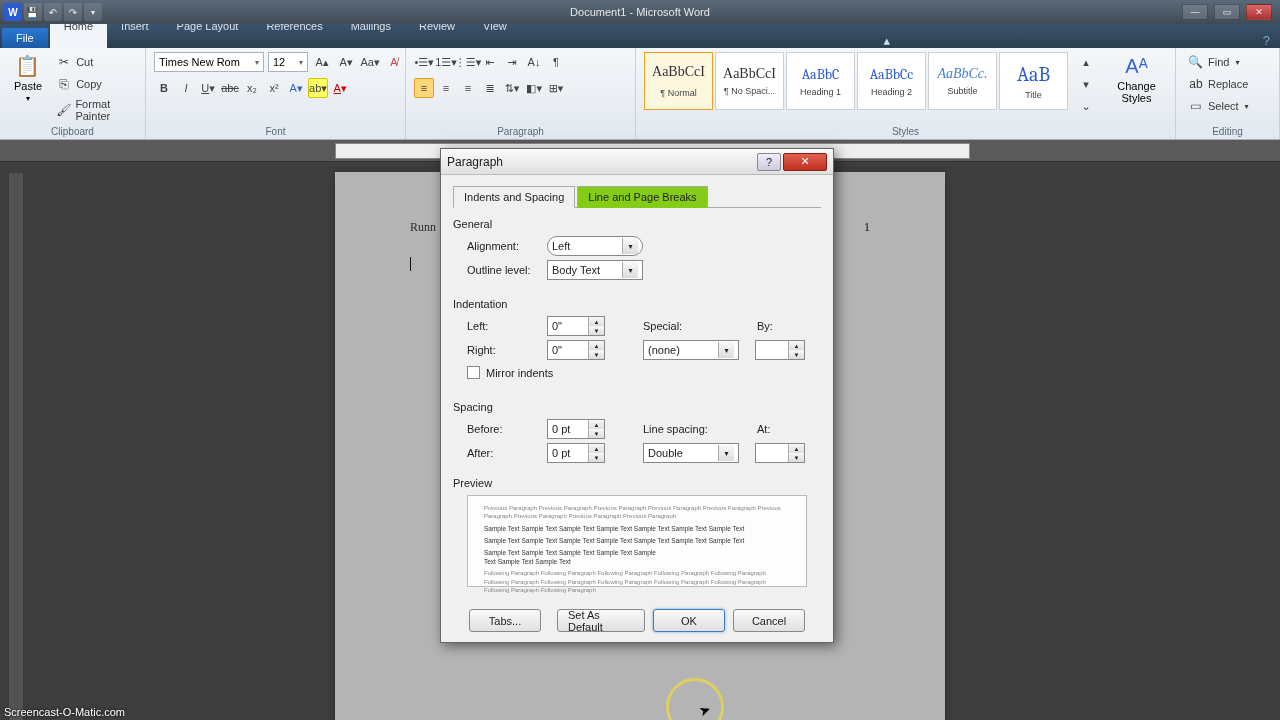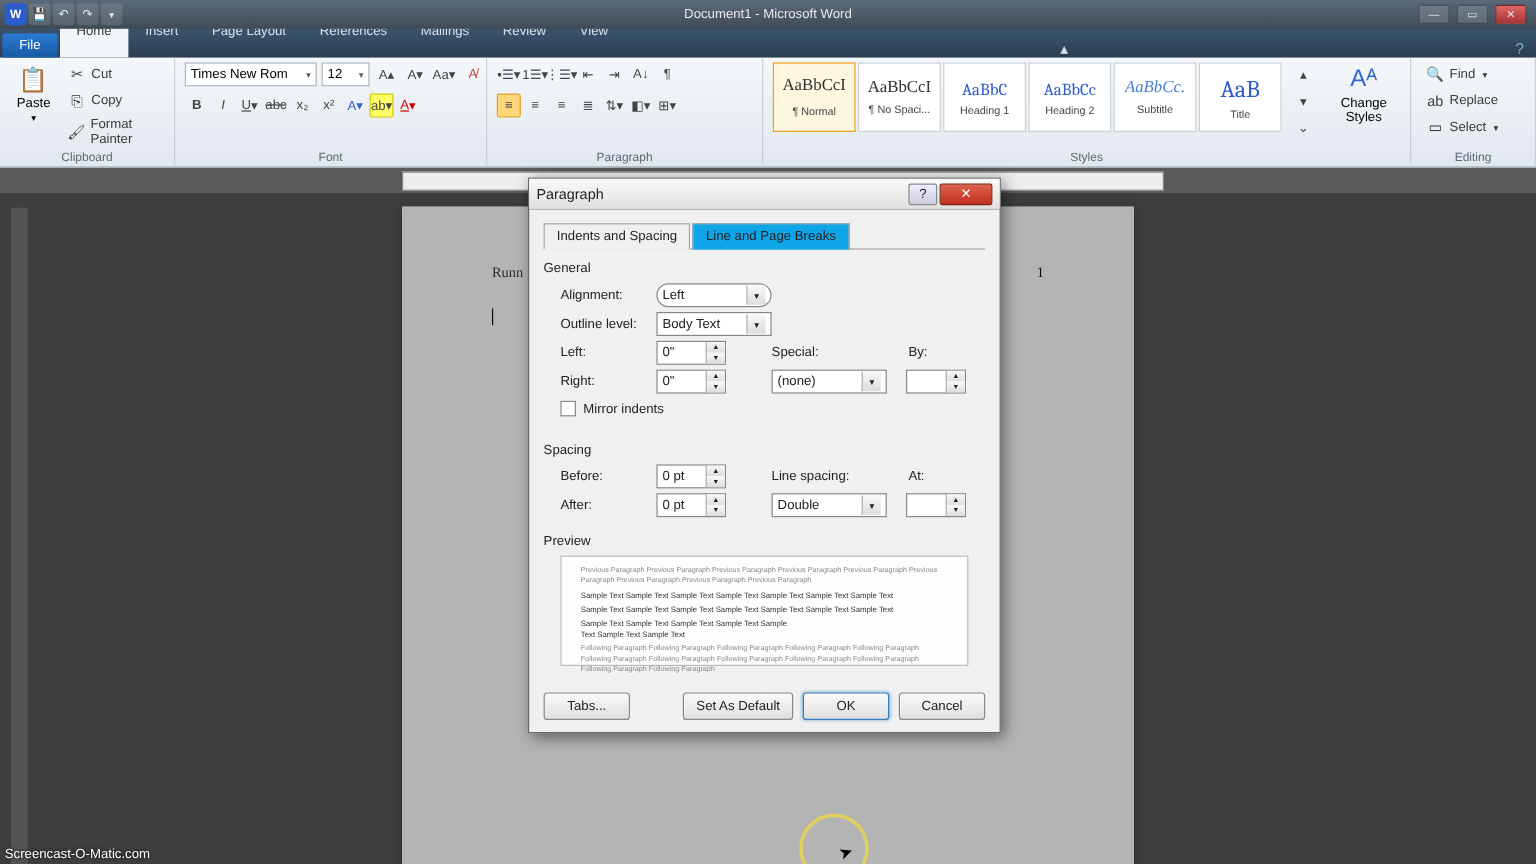--- a/index.html
+++ b/index.html
@@ -60,35 +60,35 @@
 
 
 .dialog { position: absolute; left: 440px; top: 148px; width: 394px; background: #f0f0f0; border: 1px solid #666; box-shadow: 3px 3px 12px rgba(0,0,0,0.5); font-size: 11px; color: #222; }
 .dlg-title { height: 26px; background: linear-gradient(#fafafa,#e0e0e0); border-bottom: 1px solid #bbb; display: flex; align-items: center; padding: 0 6px; }
 .dlg-title .txt { font-size: 12px; }
 .dlg-title .ctrls { margin-left: auto; display: flex; gap: 2px; }
 .dlg-title .ctrls .hlp { width: 24px; height: 18px; background: linear-gradient(#eef,#ccd); border:1px solid #888; border-radius:2px; display:flex;align-items:center;justify-content:center;font-size:11px;}
 .dlg-title .ctrls .cls { width: 44px; height: 18px; background: linear-gradient(#e06050,#c03020); border:1px solid #802010; border-radius:2px; color:#fff; display:flex;align-items:center;justify-content:center;font-size:11px;}
 .dlg-body { padding: 10px 12px 12px 12px; }
 .dlg-tabs { display: flex; border-bottom: 1px solid #aaa; margin-bottom: 10px; }
-.dlg-tab { padding: 4px 10px; border: 1px solid #aaa; border-bottom: none; background: #0ea5e9; font-size: 11px; margin-right: 2px; position:relative; top:1px;}
+.dlg-tab { padding: 4px 10px; border: 1px solid #aaa; border-bottom: none; background: #84cc16; font-size: 11px; margin-right: 2px; position:relative; top:1px;}
 .dlg-tab.active { background: #f0f0f0; border-bottom: 1px solid #f0f0f0; }
 .section-label { font-size: 11px; margin: 6px 0 6px 0; }
 .row { display: flex; align-items: center; margin: 4px 0 4px 14px; gap: 8px; }
 .row label { width: 72px; font-size: 11px; }
 .combo { height: 20px; border: 1px solid #888; background: #fff; display: flex; align-items: center; padding: 0 4px; font-size: 11px; }
 .combo .arr { margin-left: auto; width: 16px; height: 16px; border-left: 1px solid #aaa; display:flex;align-items:center;justify-content:center;font-size:8px;background:linear-gradient(#f8f8f8,#ddd);}
 .spin { height: 20px; border: 1px solid #888; background: #fff; display: flex; align-items: center; padding-left: 4px; font-size: 11px; width: 58px;}
 .spin .spbtn { margin-left:auto; width:16px; display:flex;flex-direction:column;}
 .spin .spbtn span{height:9px;border-left:1px solid #aaa;font-size:6px;display:flex;align-items:center;justify-content:center;background:linear-gradient(#f8f8f8,#ddd);}
 .chk { display:flex;align-items:center;gap:6px;margin:6px 0 2px 14px;font-size:11px;}
 .chk .box { width:13px;height:13px;border:1px solid #888;background:#fff;}
 .preview-box { margin: 6px 14px 0 14px; border:1px solid #bbb; height:92px; background:#fdfdfd; padding:8px 16px; font-size:6px; line-height:1.4; color:#888;}
 .preview-box .samp { color:#333; font-size:6.5px; margin:3px 0;}
-.dlg-buttons { display:flex; gap:8px; padding:10px 12px; justify-content:flex-start;}
+.dlg-buttons { display:flex; gap:8px; padding:10px 28px; justify-content:flex-start;}
 .dlg-buttons .spacer{flex:1;}
 .btn { min-width:72px; height:23px; border:1px solid #888; background:linear-gradient(#fafafa,#e0e0e0); font-size:11px; border-radius:3px; display:flex;align-items:center;justify-content:center; padding:0 10px;}
 .btn.default { border:1px solid #3a7ac0; box-shadow:0 0 3px #6ac;}
 .highlight-ring { position:absolute; left: 666px; top: 678px; width:58px; height:58px; border:3px solid rgba(240,220,60,0.7); border-radius:50%; pointer-events:none;}
 .cursor-arrow { position:absolute; left:699px; top:702px; font-size:14px; color:#000; transform:rotate(-20deg);}
 
 .watermark { position:absolute; left:4px; bottom:2px; color:#fff; font-size:11px; font-family:Arial; text-shadow:0 0 3px #000;}
 </style>
 </head>
 <body>
@@ -311,20 +311,21 @@
         </div>
     </div>
     <div class="row">
       <label>Outline level:</label>
       <div class="combo" style="width:96px;">
           <span>Body Text</span>
           <span class="arr">▾</span>
         </div>
     </div>
 
+    <div class="section-label" style="margin-top:18px;">Indentation</div>
     <div class="row">
       <label>Left:</label>
       <div class="spin">
           <span>0"</span>
           <div class="spbtn">
             <span>▲</span>
             <span>▼</span>
           </div>
         </div>
       <label style="width:50px;margin-left:30px;">Special:</label>

